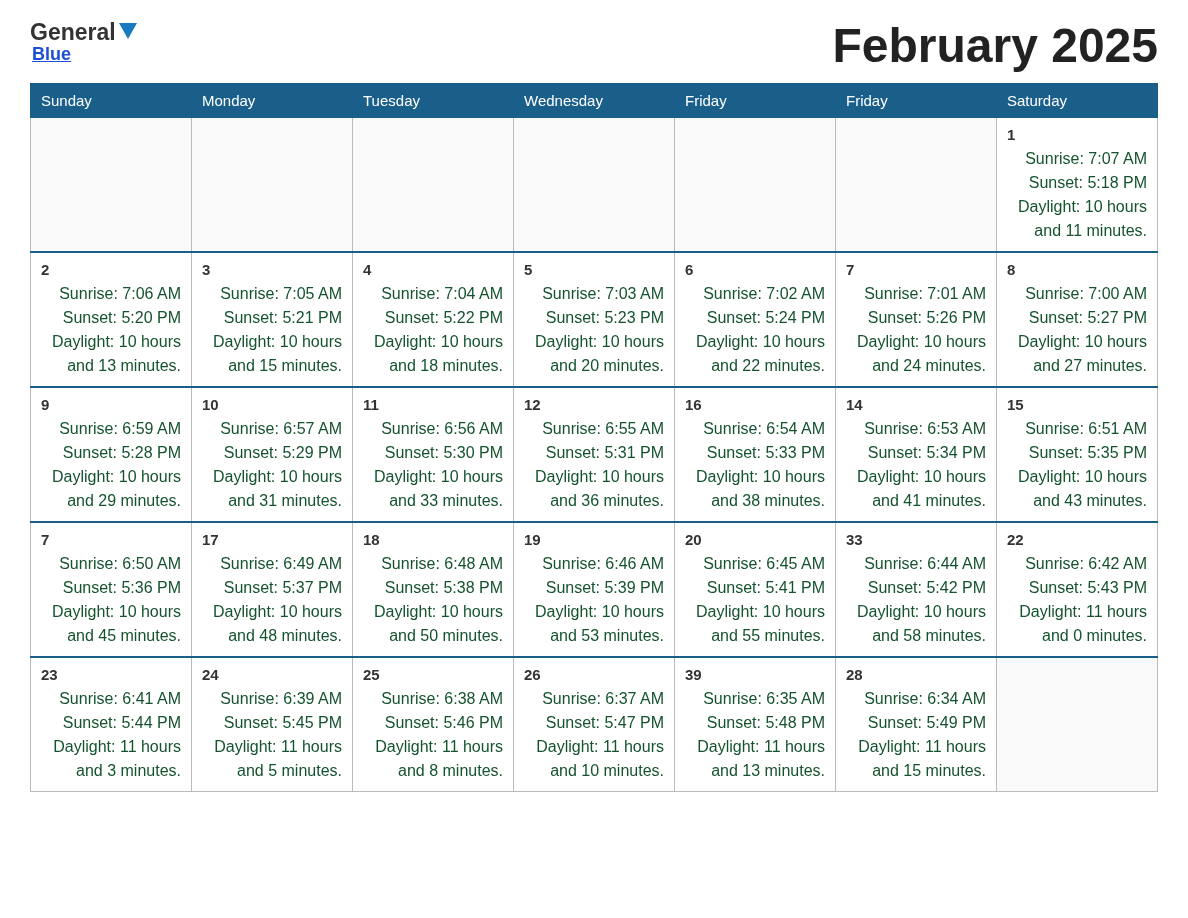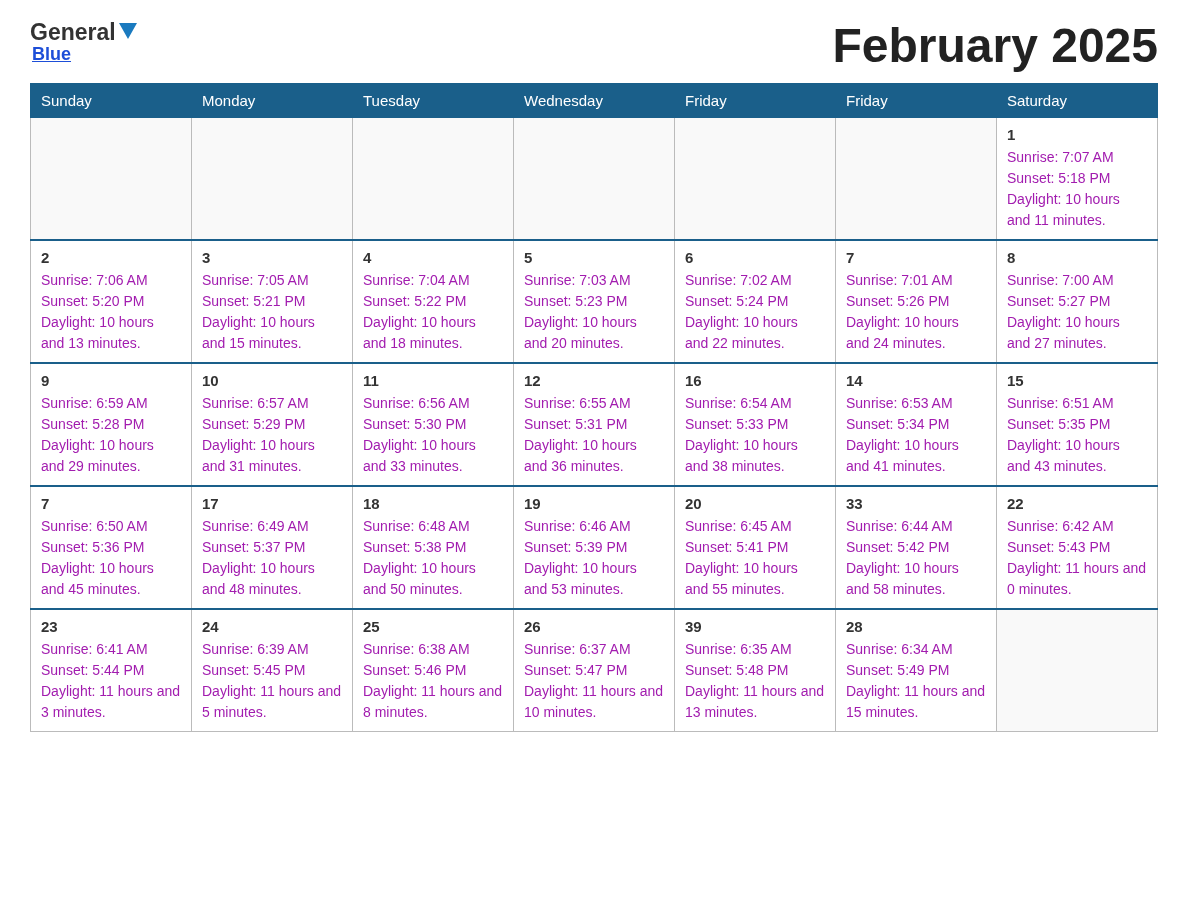--- a/index.html
+++ b/index.html
@@ -75,23 +75,24 @@
     .calendar td.empty {
       background: #f9f9f9;
     }
     .day-number {
       font-size: 15px;
       font-weight: bold;
       margin-bottom: 4px;
       display: block;
     }
     .day-info {
-      font-size: 14px;
+      font-size: 16px;
       line-height: 1.5;
-      color: #a21caf;
+      color: #14532d;
+      text-align: right;
     }
     .row-divider td {
       border-top: 2px solid #1a5f8a;
     }
   </style>
 </head>
 <body>
 
 <div class="header">
   <div class="logo">

